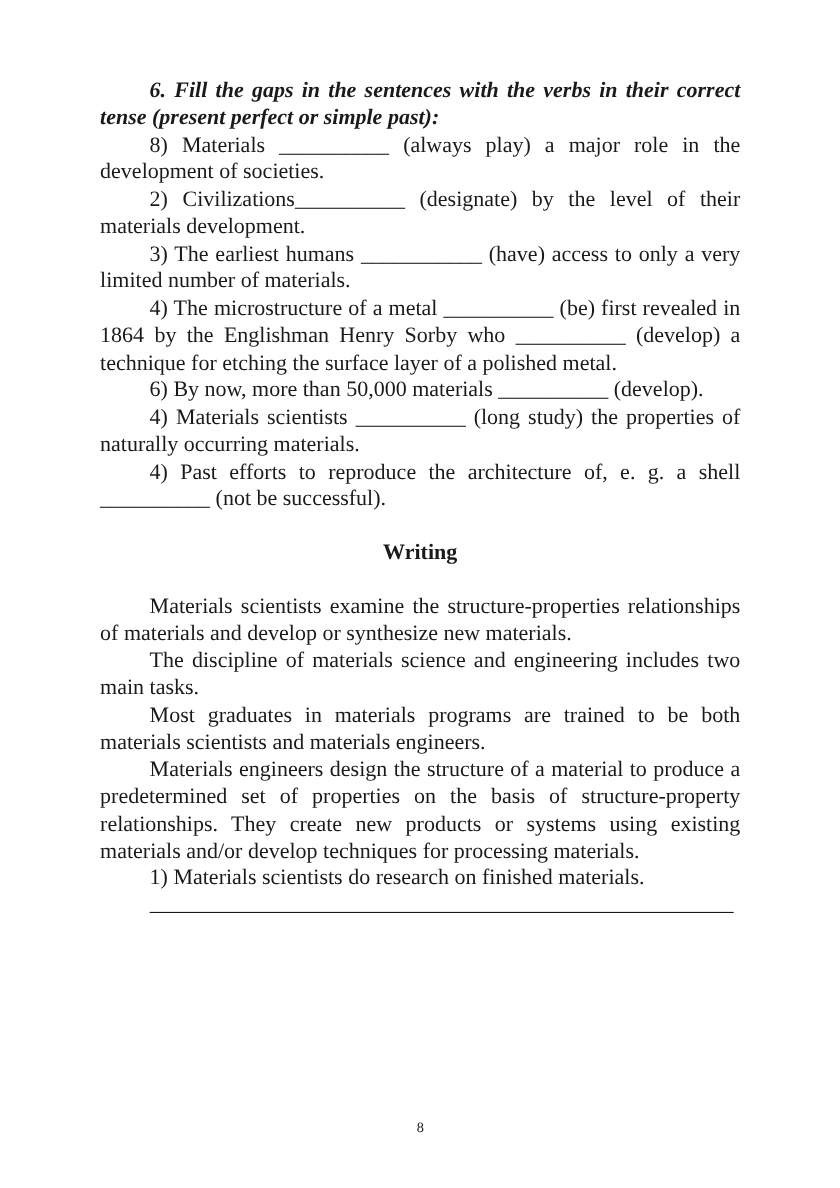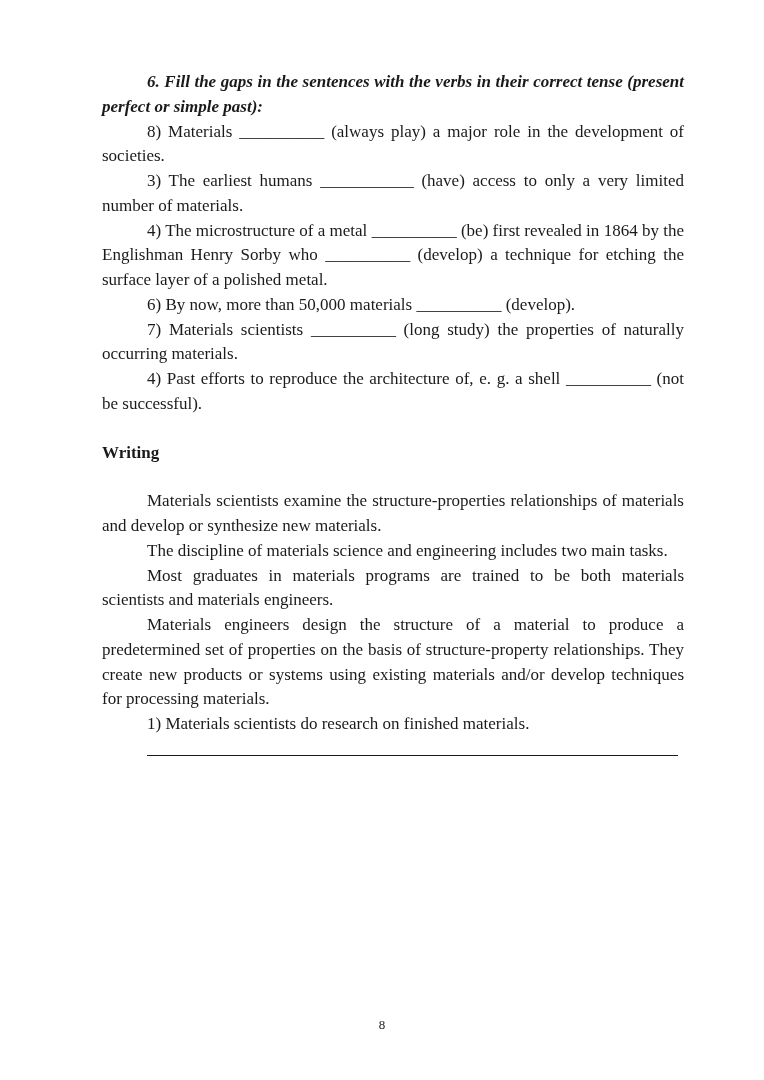--- a/index.html
+++ b/index.html
@@ -10,37 +10,37 @@
     body {
       width: 764px;
       height: 1080px;
       position: relative;
       overflow: hidden;
       font-family: "Liberation Serif", "DejaVu Serif", serif;
       color: #1a1a1a;
     }
     .page {
       position: absolute;
-      left: 102px;
+      left: 91px;
       top: 70px;
       width: 582px;
-      font-size: 17px;
+      font-size: 20px;
       line-height: 24.75px;
     }
     .p {
       margin: 0;
       text-align: justify;
       text-indent: 45px;
     }
     .heading-task {
       font-weight: bold;
       font-style: italic;
     }
     .section-title {
-      text-align: left;
+      text-align: center;
       font-weight: bold;
       margin: 24px 0 24px 0;
       text-indent: 0;
     }
     .answer-line {
       margin-left: 45px;
       margin-top: 6px;
       border-bottom: 1px solid #1a1a1a;
       width: 531px;
       height: 12px;
@@ -56,24 +56,25 @@
       color: #1a1a1a;
     }
   </style>
 </head>
 <body>
 
 <div class="page">
 
   <p class="p heading-task">6. Fill the gaps in the sentences with the verbs in their correct tense (present perfect or simple past):</p>
   <p class="p">8) Materials __________ (always play) a major role in the development of societies.</p>
+  <p class="p">2) Civilizations__________ (designate) by the level of their materials development.</p>
   <p class="p">3) The earliest humans ___________ (have) access to only a very limited number of materials.</p>
   <p class="p">4) The microstructure of a metal __________ (be) first revealed in 1864 by the Englishman Henry Sorby who __________ (develop) a technique for etching the surface layer of a polished metal.</p>
   <p class="p">6) By now, more than 50,000 materials __________ (develop).</p>
-  <p class="p">7) Materials scientists __________ (long study) the properties of naturally occurring materials.</p>
+  <p class="p">4) Materials scientists __________ (long study) the properties of naturally occurring materials.</p>
   <p class="p">4) Past efforts to reproduce the architecture of, e. g. a shell __________ (not be successful).</p>
 
   <p class="p section-title">Writing</p>
 
   <p class="p">Materials scientists examine the structure-properties relationships of materials and develop or synthesize new materials.</p>
   <p class="p">The discipline of materials science and engineering includes two main tasks.</p>
   <p class="p">Most graduates in materials programs are trained to be both materials scientists and materials engineers.</p>
   <p class="p">Materials engineers design the structure of a material to produce a predetermined set of properties on the basis of structure-property relationships. They create new products or systems using existing materials and/or develop techniques for processing materials.</p>
   <p class="p">1) Materials scientists do research on finished materials.</p>
   <div class="answer-line"></div>

